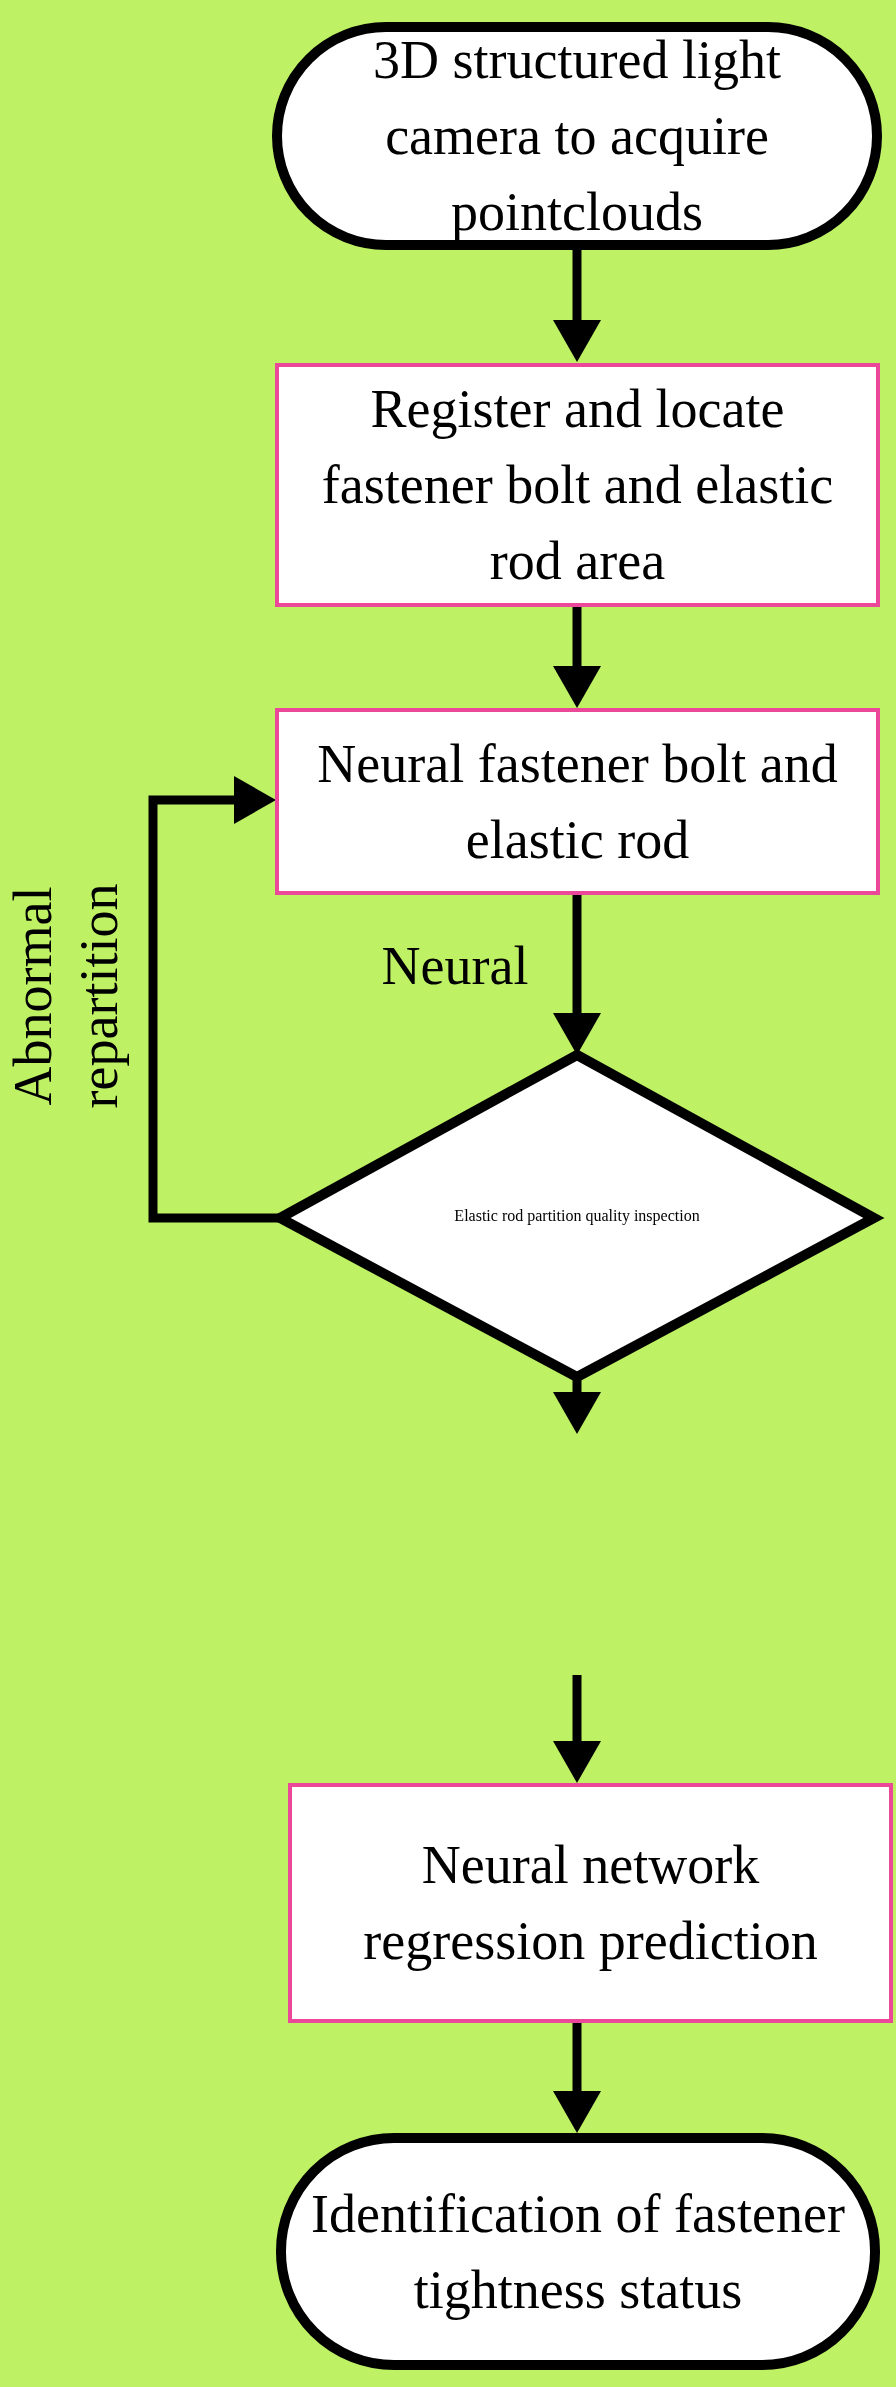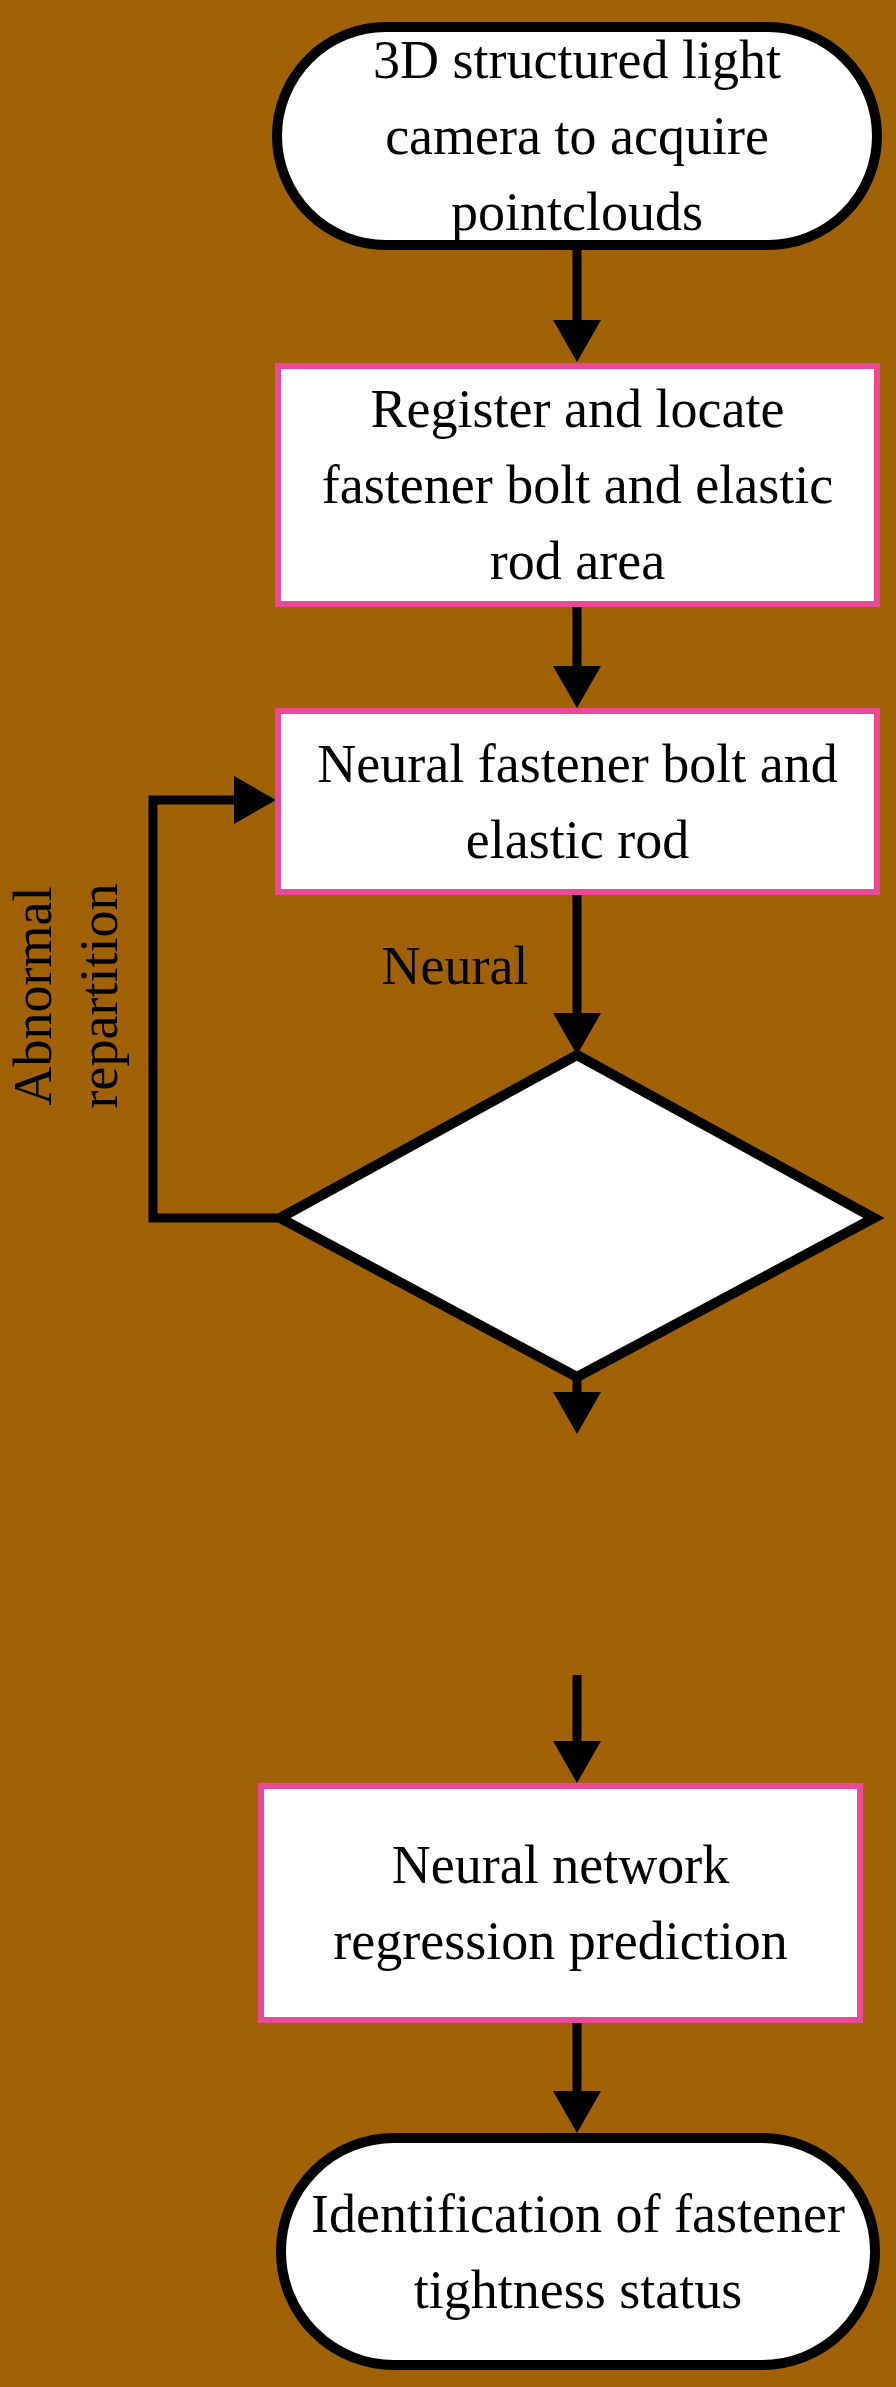--- a/index.html
+++ b/index.html
@@ -1,20 +1,20 @@
 <!DOCTYPE html>
 <html><head>
 <meta charset="utf-8">
 <style>
   html, body { margin: 0; padding: 0; background: #ffffff; }
   #canvas {
     position: relative;
     width: 896px;
     height: 2387px;
-    background: #a16207;
+    background: #bef264;
     font-family: "Liberation Serif", "DejaVu Serif", serif;
     color: #000000;
     overflow: hidden;
   }
   #connectors {
     position: absolute;
     left: 0; top: 0;
     width: 896px; height: 2387px;
   }
   .node {
@@ -31,30 +31,30 @@
     white-space: pre-line;
     font-size: 54px;
     line-height: 76px;
     color: #000000;
   }
   .terminator {
     border: 10px solid #000000;
     border-radius: 118px;
   }
   .process {
-    border: 6px solid #ec4899;
+    border: 4px solid #ec4899;
   }
   
   #node-start      { left: 272px; top: 22px;   width: 610px; height: 228px; }
   #node-end        { left: 276px; top: 2133px; width: 604px; height: 237px; }
   
   #node-register   { left: 275px; top: 363px;  width: 605px; height: 244px; }
   #node-divide     { left: 275px; top: 708px;  width: 605px; height: 187px; }
   #node-centerline { left: 275px; top: 1435px; width: 605px; height: 240px; }
-  #node-neural     { left: 258px; top: 1783px; width: 605px; height: 240px; }
+  #node-neural     { left: 288px; top: 1783px; width: 605px; height: 240px; }
   
   #node-inspect-label {
     position: absolute;
     left: 297px; top: 1096px;
     width: 560px; height: 240px;
     display: flex;
     align-items: center;
     justify-content: center;
     text-align: center;
   }
@@ -111,20 +111,24 @@
     <span class="label">Register and locate
 fastener bolt and elastic
 rod area</span>
   </div>
 
   <div class="node process" id="node-divide">
     <span class="label">Neural fastener bolt and
 elastic rod</span>
   </div>
 
+  <div id="node-inspect-label">
+    <span class="label">Elastic rod partition
+quality inspection</span>
+  </div>
 
 
   <div class="node process" id="node-neural">
     <span class="label">Neural network
 regression prediction</span>
   </div>
 
   <div class="node terminator" id="node-end">
     <span class="label">Identification of fastener
 tightness status</span>

